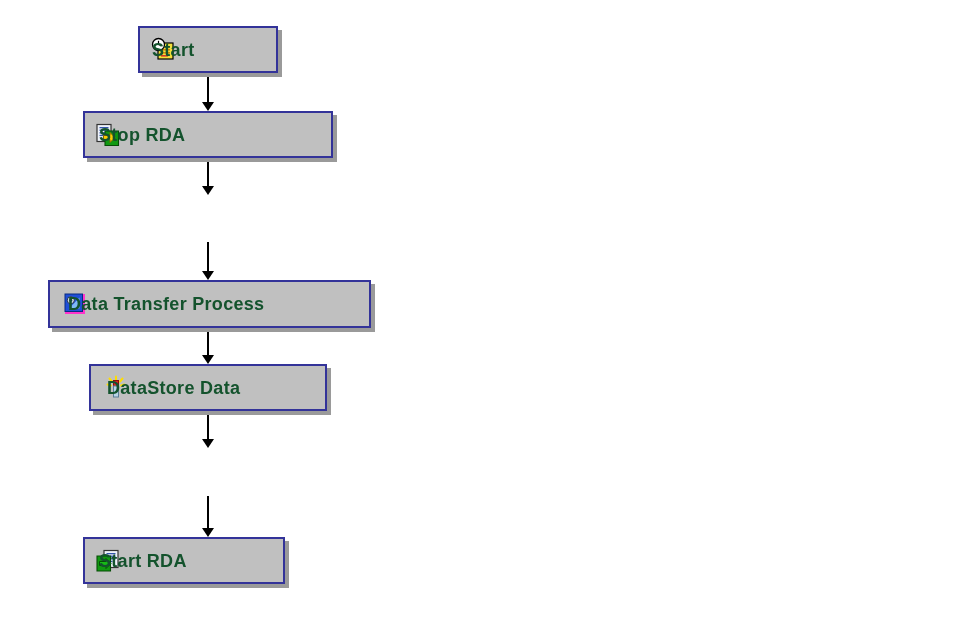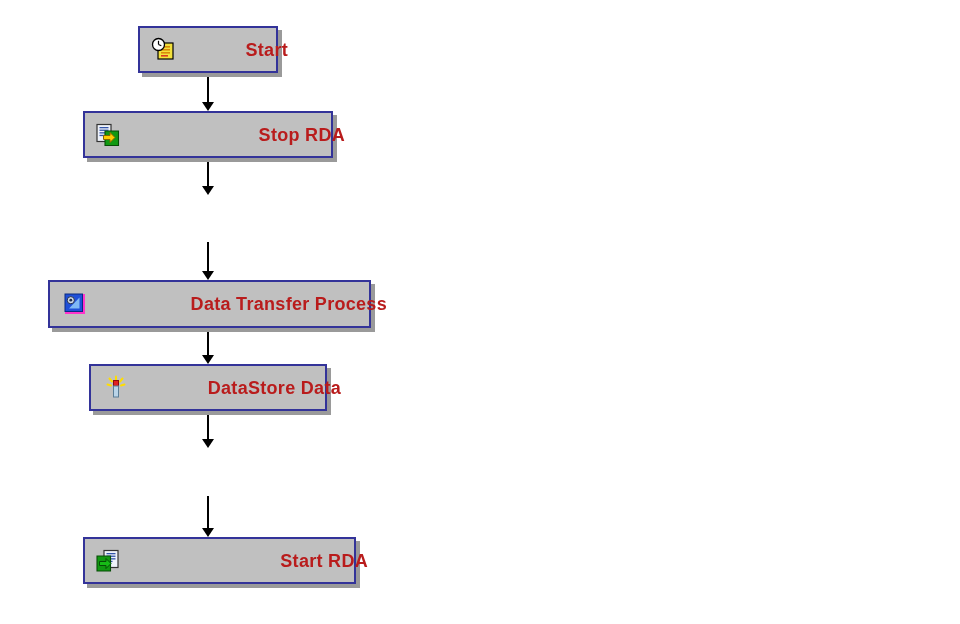--- a/index.html
+++ b/index.html
@@ -34,25 +34,25 @@
   .node-inner {
     position: relative;
     width: 100%;
     height: 100%;
     display: flex;
     align-items: center;
   }
   .node-label {
     position: absolute;
     width: 100%;
-    text-align: right;
+    text-align: left;
     font-family: "Liberation Sans", sans-serif;
     font-size: 18px;
     font-weight: bold;
-    color: #b91c1c;
+    color: #14532d;
     letter-spacing: 0.3px;
     line-height: 1;
   }
   .node-icon {
     position: absolute;
     width: 26px;
     height: 26px;
   }
   .node-icon svg { display: block; width: 26px; height: 26px; }
 
@@ -169,21 +169,21 @@
       <rect x="3" y="3" width="20" height="20" fill="#ff33cc"></rect>
       <rect x="3" y="3" width="17.5" height="17.5" fill="#1f4fd8" stroke="#0a2a80" stroke-width="1"></rect>
       <path d="M7 17.5 L17.5 6.5 L17.5 17.5 Z" fill="#7fb8f5"></path>
       <circle cx="8.8" cy="9.2" r="3.6" fill="#cfd8e8" stroke="#22304d" stroke-width="1"></circle>
       <circle cx="8.8" cy="9.2" r="1.4" fill="#22304d"></circle>
     </svg>
         </span>
         <span class="node-label" style="padding-left: 18px;">Data Transfer Process</span>
       </div>
     </div>
-    <div class="node" style="left: 83px; top: 537px; width: 273px; height: 47px; background: rgb(192, 192, 192); border-color: rgb(51, 51, 153); box-shadow: rgb(154, 154, 154) 4px 4px 0px 0px;">
+    <div class="node" style="left: 83px; top: 537px; width: 202px; height: 47px; background: rgb(192, 192, 192); border-color: rgb(51, 51, 153); box-shadow: rgb(154, 154, 154) 4px 4px 0px 0px;">
       <div class="node-inner">
         <span class="node-icon icon-left">
     <svg viewBox="0 0 26 26" xmlns="http://www.w3.org/2000/svg">
       <rect x="9" y="2.5" width="14" height="17" fill="#eef2fa" stroke="#333" stroke-width="1.2"></rect>
       <rect x="11.5" y="5" width="9" height="1.3" fill="#3355aa"></rect>
       <rect x="11.5" y="7.6" width="9" height="1.3" fill="#3355aa"></rect>
       <rect x="11.5" y="10.2" width="9" height="1.3" fill="#3355aa"></rect>
       <rect x="11.5" y="12.8" width="6" height="1.3" fill="#3355aa"></rect>
       <path d="M2 8 L15.5 8 L15.5 23 L2 23 Z" fill="#119911" stroke="#064d06" stroke-width="1.1"></path>
       <path d="M4.5 13.5 L11 13.5 L11 10.5 L16 15.5 L11 20.5 L11 17.5 L4.5 17.5 Z" fill="#16bb16" stroke="#064d06" stroke-width="1"></path>

